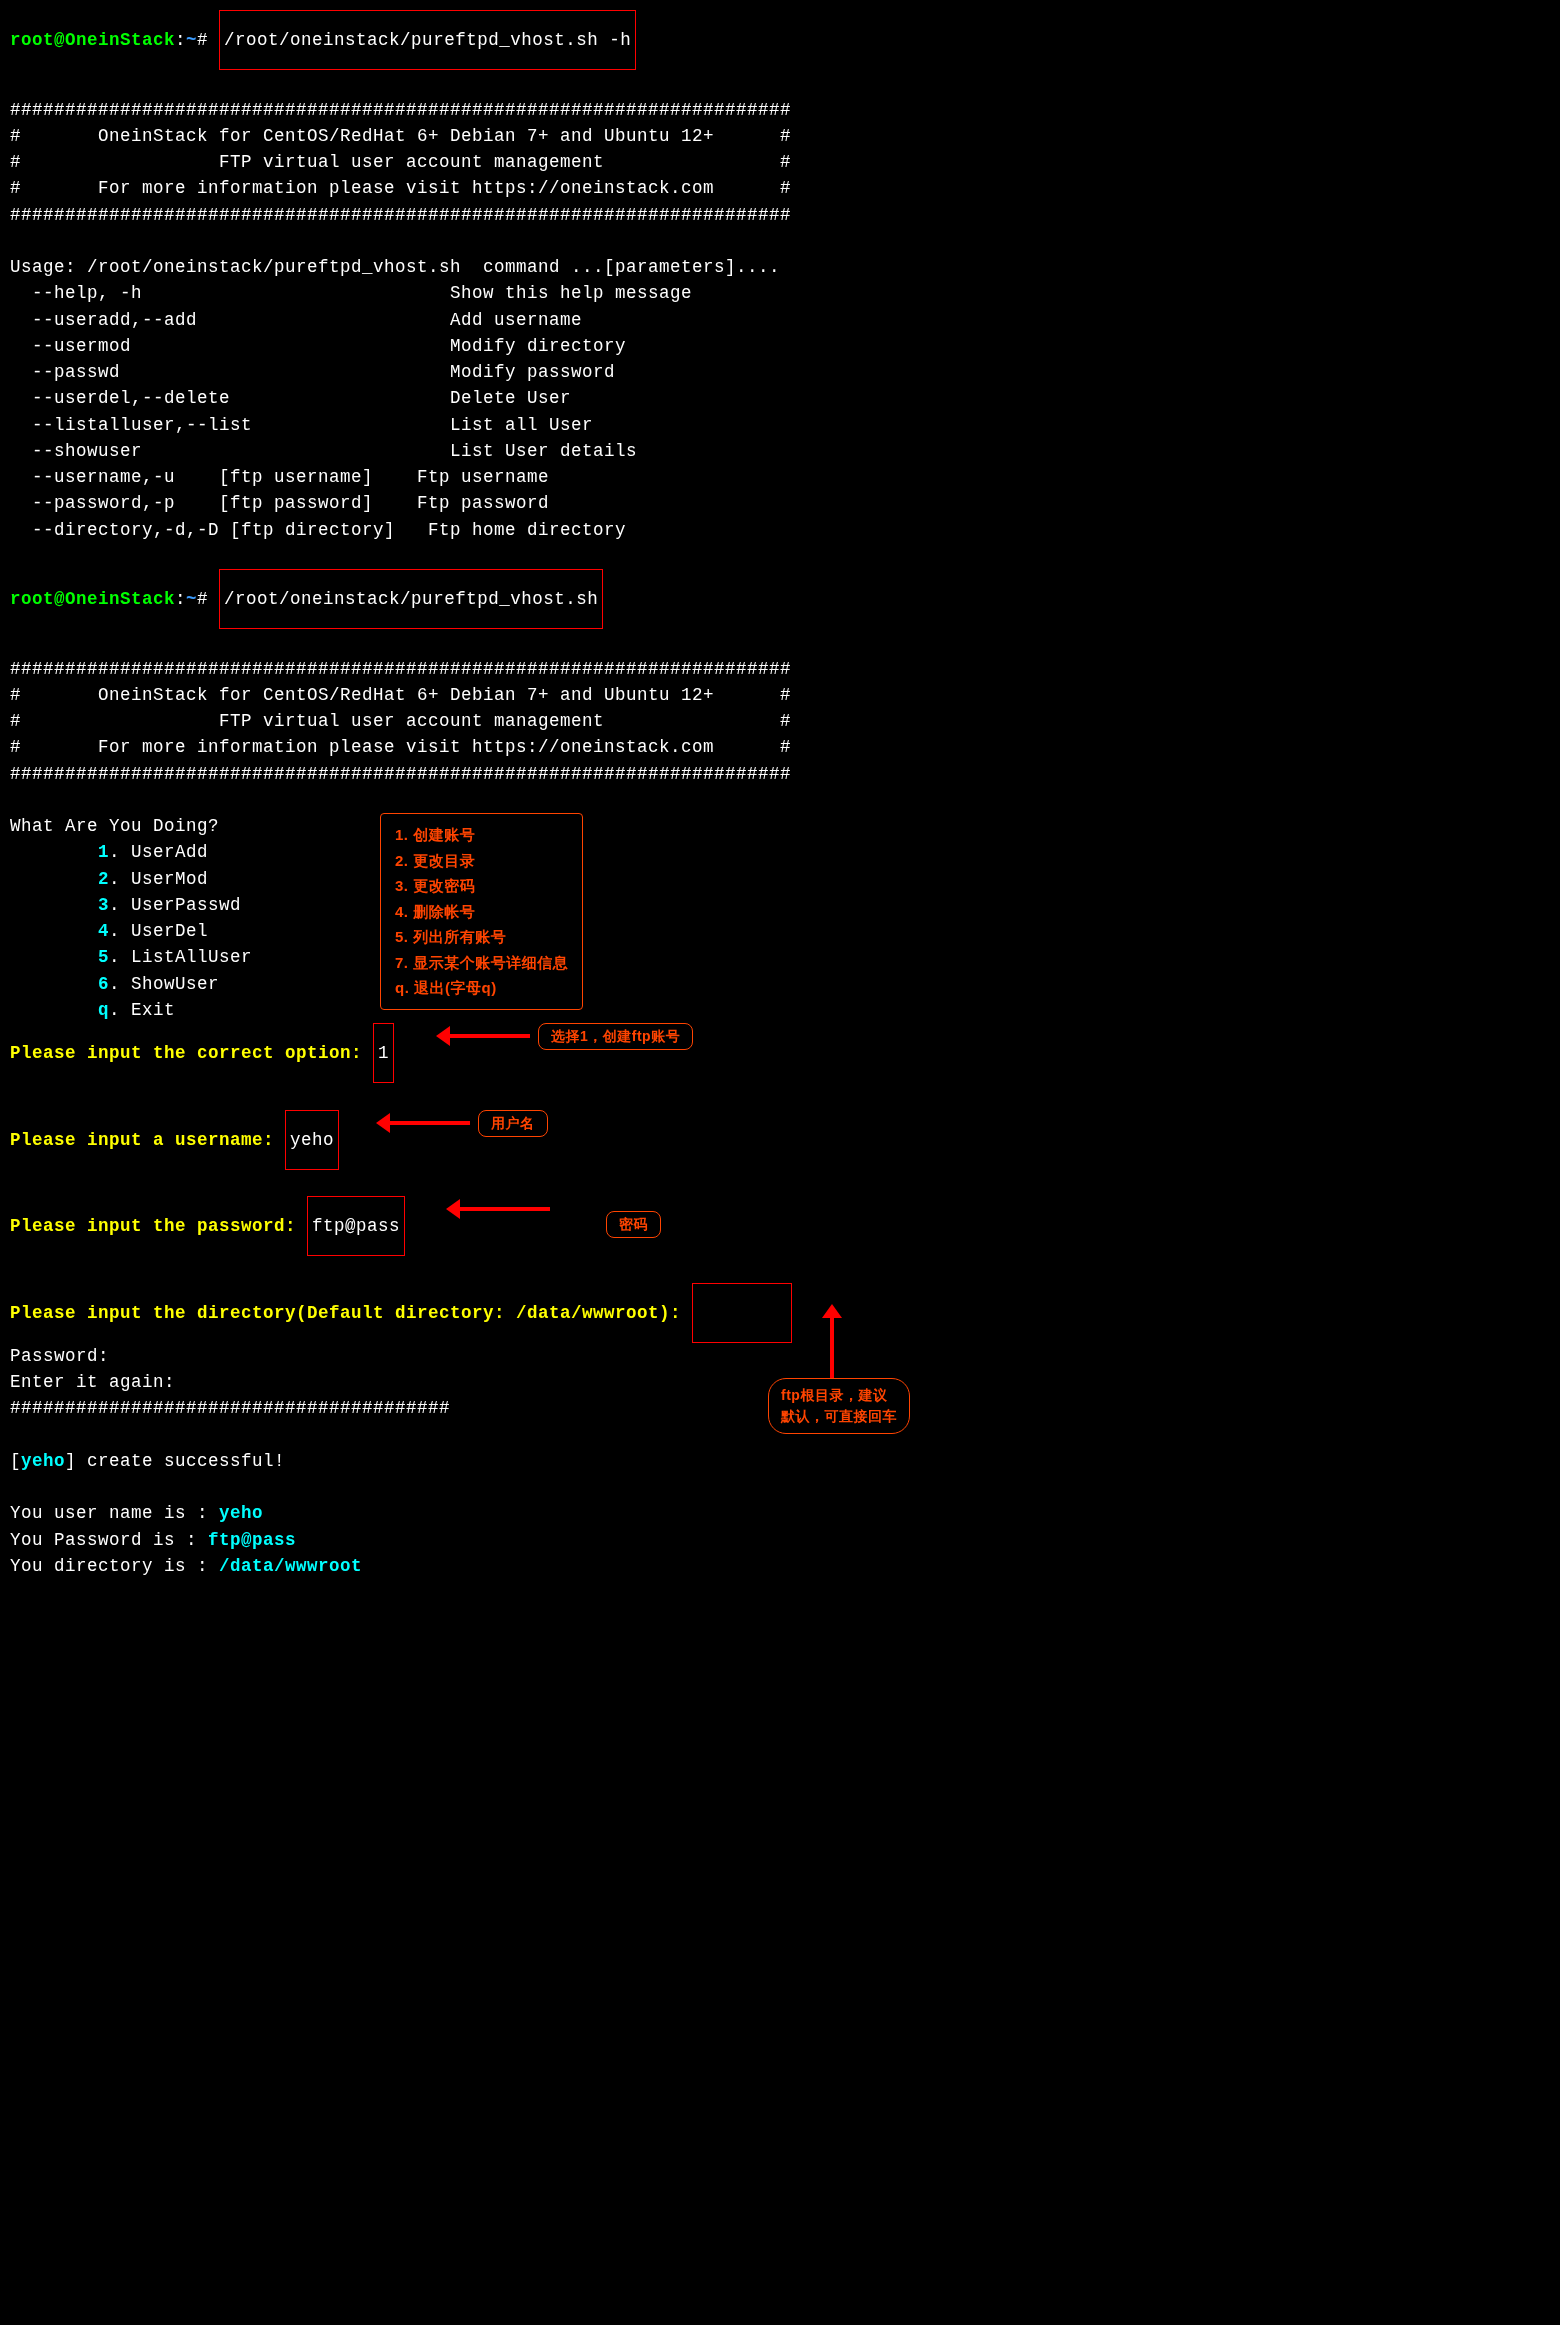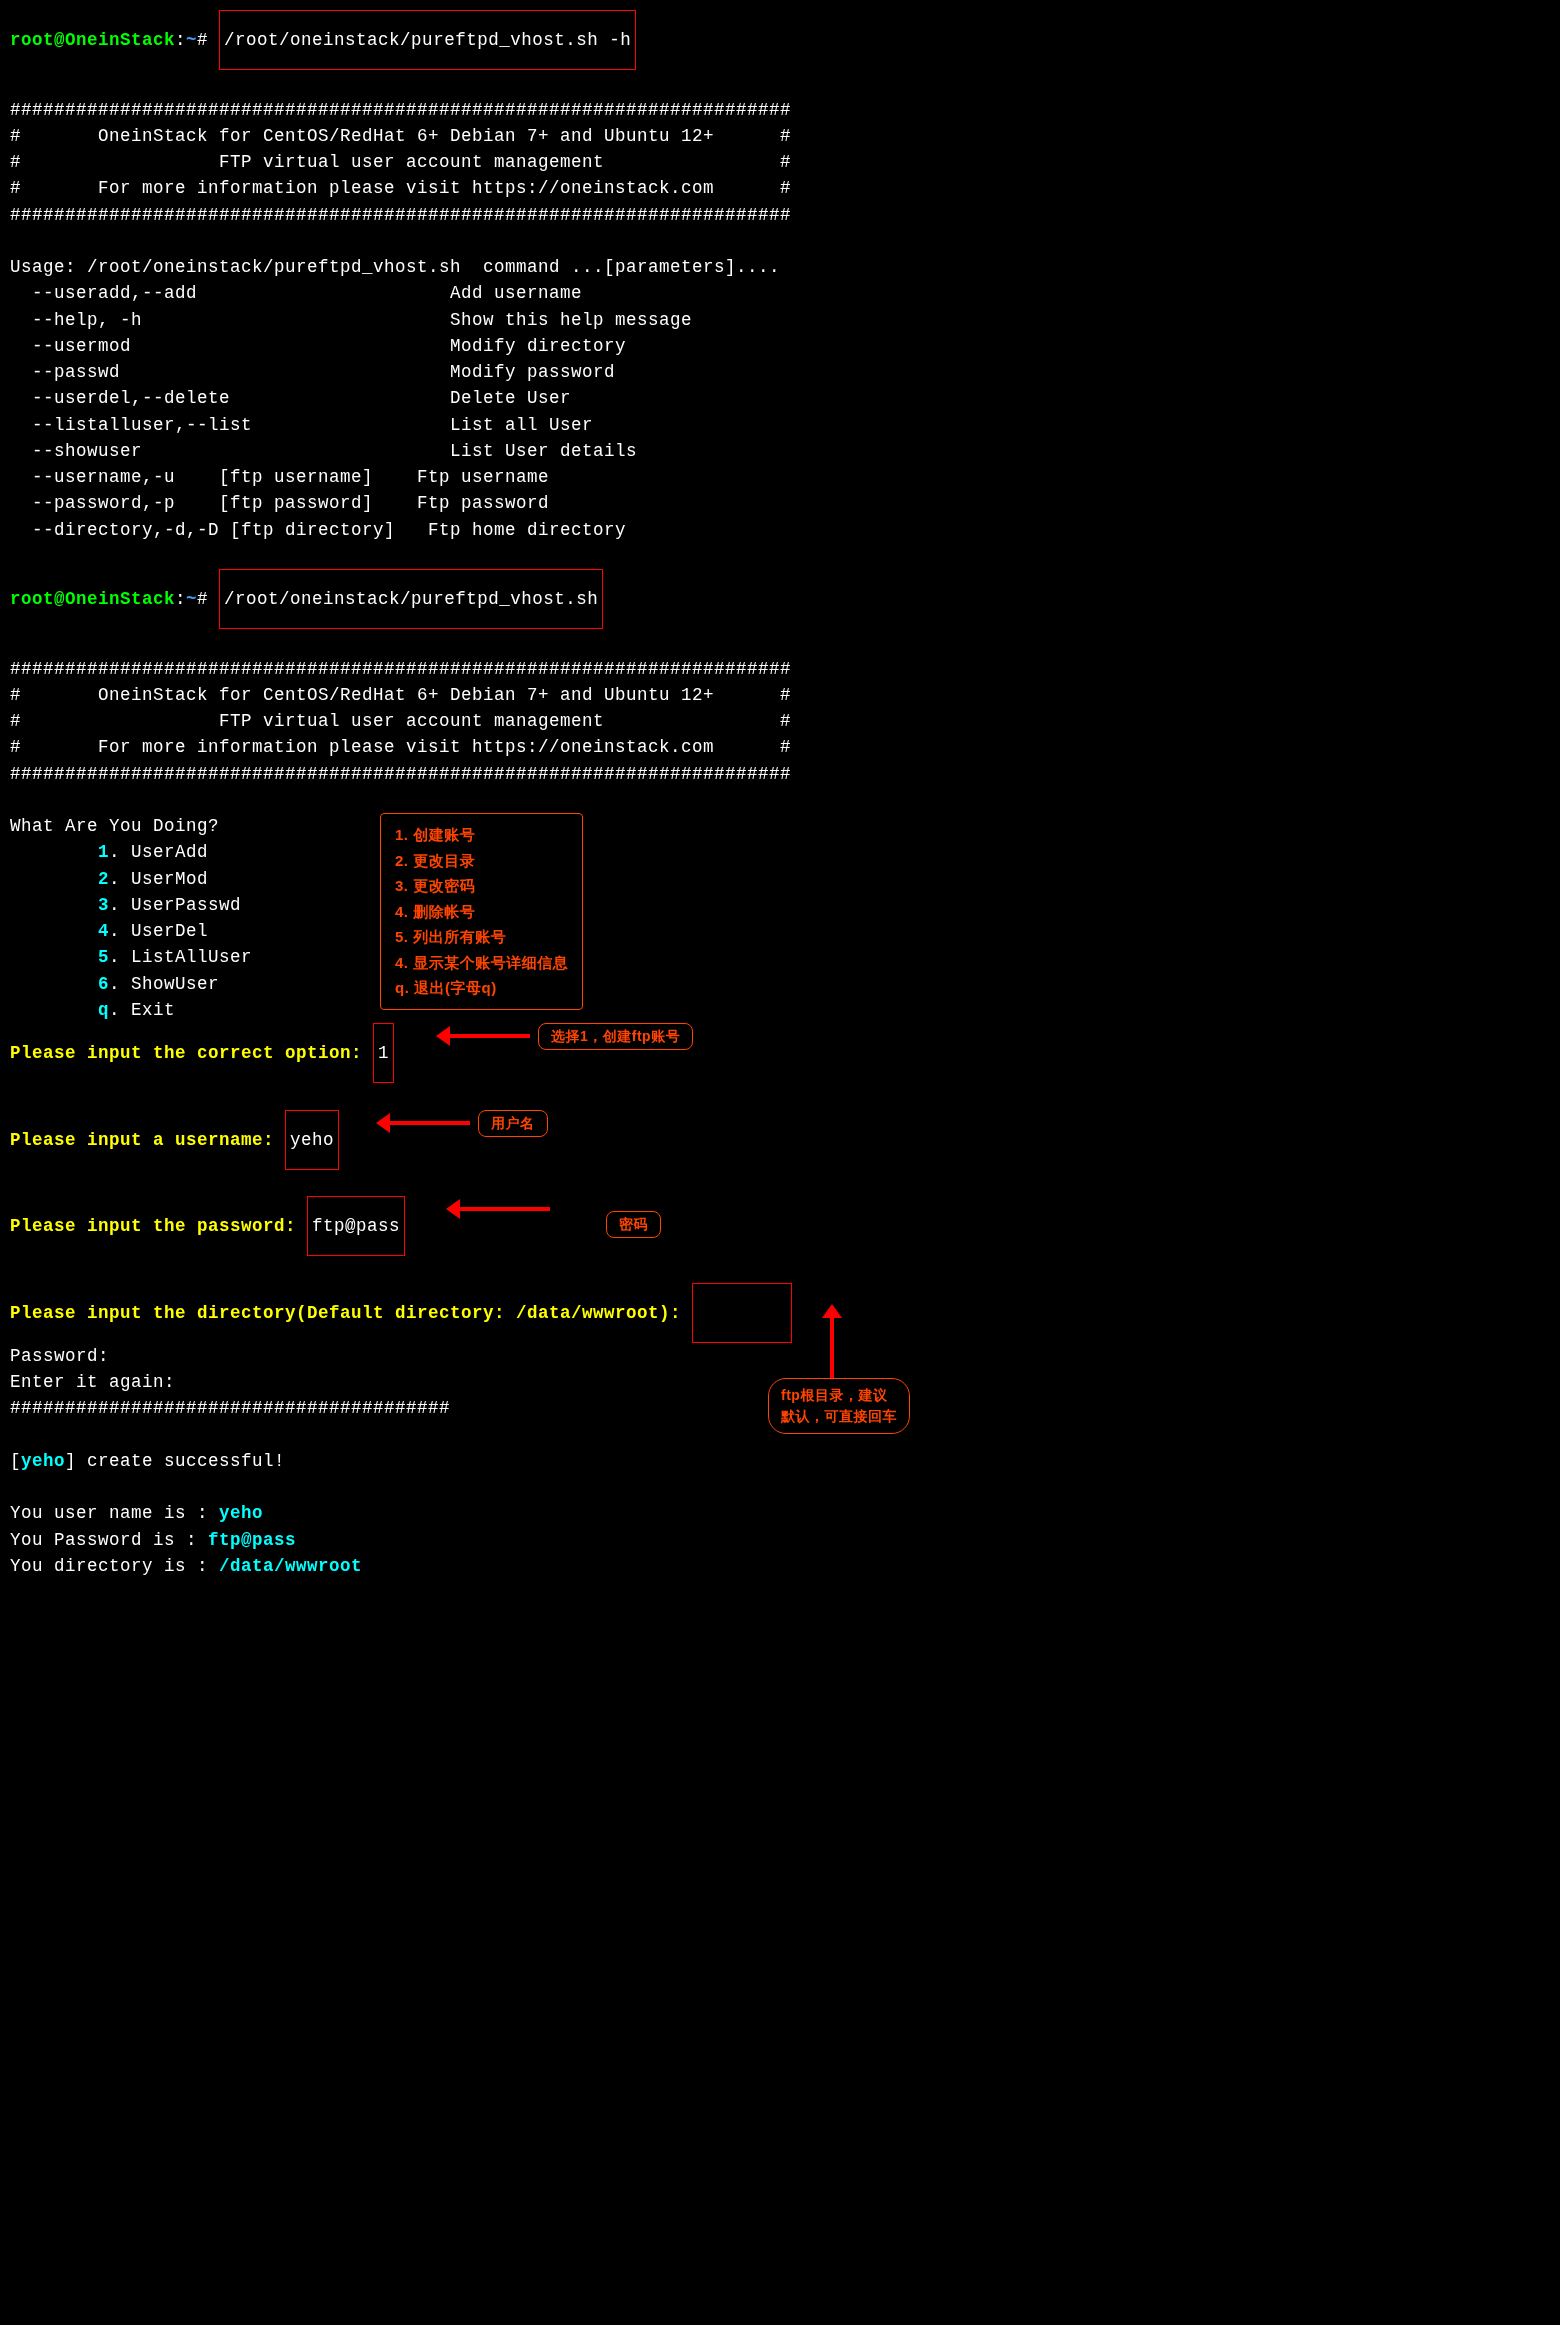--- a/index.html
+++ b/index.html
@@ -90,22 +90,22 @@
 
 <div class="line">#######################################################################</div>
 <div class="line">#       OneinStack for CentOS/RedHat 6+ Debian 7+ and Ubuntu 12+      #</div>
 <div class="line">#                  FTP virtual user account management                #</div>
 <div class="line">#       For more information please visit https://oneinstack.com      #</div>
 <div class="line">#######################################################################</div>
 
 <div class="line">&nbsp;</div>
 
 <div class="line">Usage: /root/oneinstack/pureftpd_vhost.sh  command ...[parameters]....</div>
+<div class="line">  --help, -h                            Show this help message</div>
 <div class="line">  --useradd,--add                       Add username</div>
-<div class="line">  --help, -h                            Show this help message</div>
 <div class="line">  --usermod                             Modify directory</div>
 <div class="line">  --passwd                              Modify password</div>
 <div class="line">  --userdel,--delete                    Delete User</div>
 <div class="line">  --listalluser,--list                  List all User</div>
 <div class="line">  --showuser                            List User details</div>
 <div class="line">  --username,-u    [ftp username]    Ftp username</div>
 <div class="line">  --password,-p    [ftp password]    Ftp password</div>
 <div class="line">  --directory,-d,-D [ftp directory]   Ftp home directory</div>
 
 <div class="line">&nbsp;</div>
@@ -131,21 +131,21 @@
   <div class="line">        <span class="cyanbold">5</span>. <span>ListAllUser</span></div>
   <div class="line">        <span class="cyanbold">6</span>. <span>ShowUser</span></div>
   <div class="line">        <span class="cyanbold">q</span>. <span>Exit</span></div>
 
   <div class="annot-box" style="left:370px; top:0px;">
     <div>1. 创建账号</div>
     <div>2. 更改目录</div>
     <div>3. 更改密码</div>
     <div>4. 删除帐号</div>
     <div>5. 列出所有账号</div>
-    <div>4. 显示某个账号详细信息</div>
+    <div>7. 显示某个账号详细信息</div>
     <div>q. 退出(字母q)</div>
   </div>
 </div>
 
 <div style="position:relative;">
 <div class="line"><span class="yellow">Please input the correct option: </span><span class="redbox"><span>1</span></span></div>
 <div class="arrow-left" style="left:440px; top:11px; width:80px;"></div>
 <div class="annot-pill" style="left:528px; top:0px;">选择1，创建ftp账号</div>
 </div>
 

